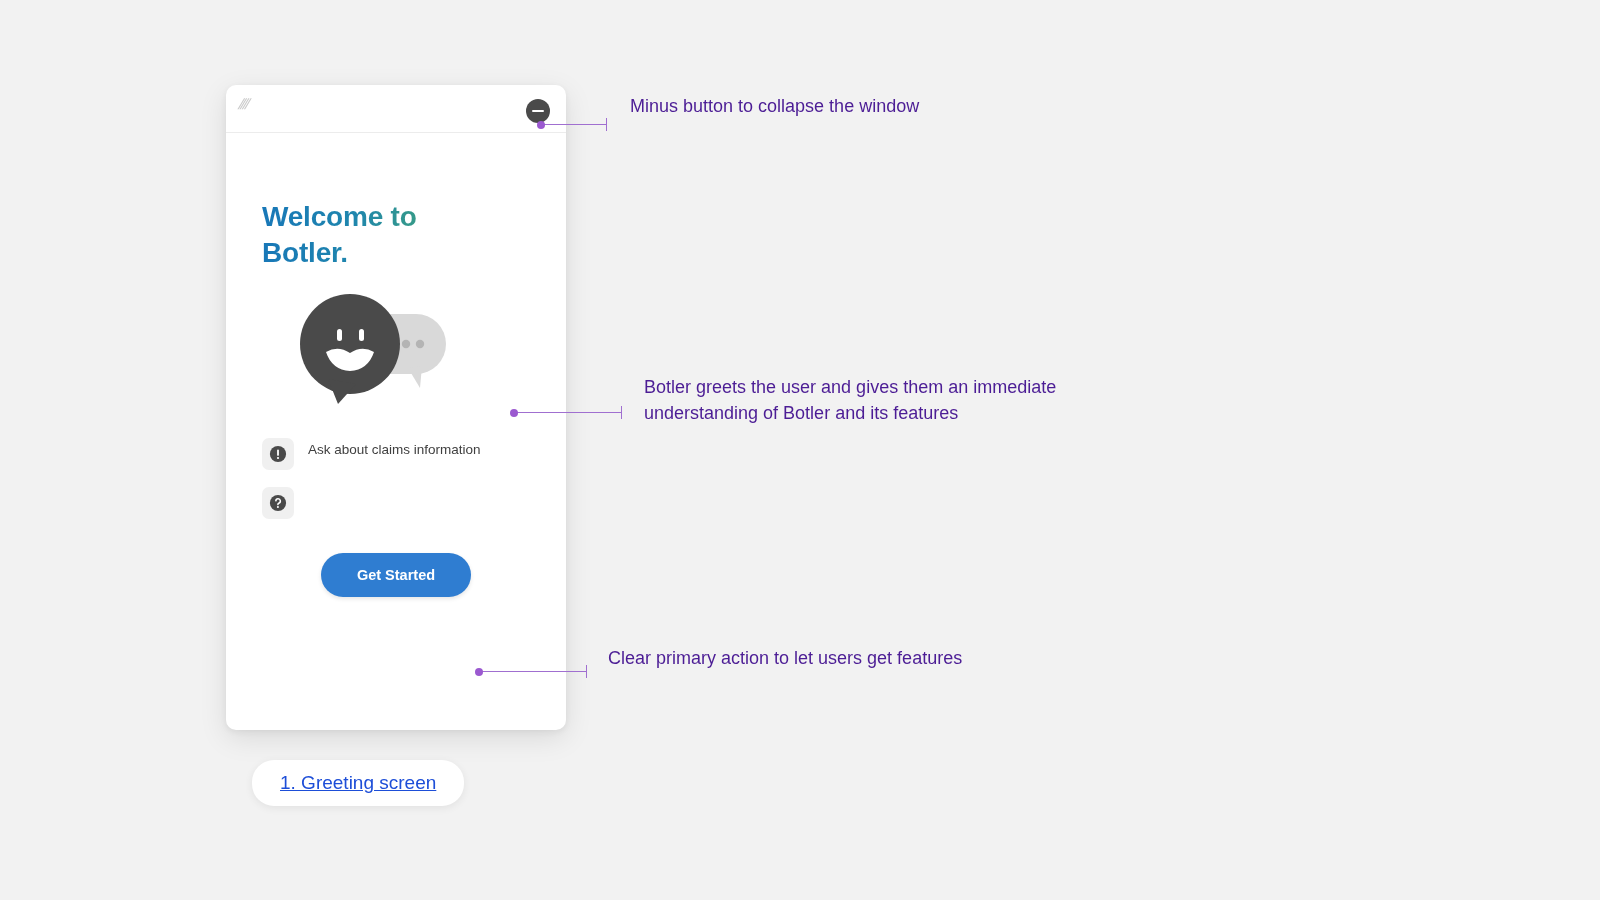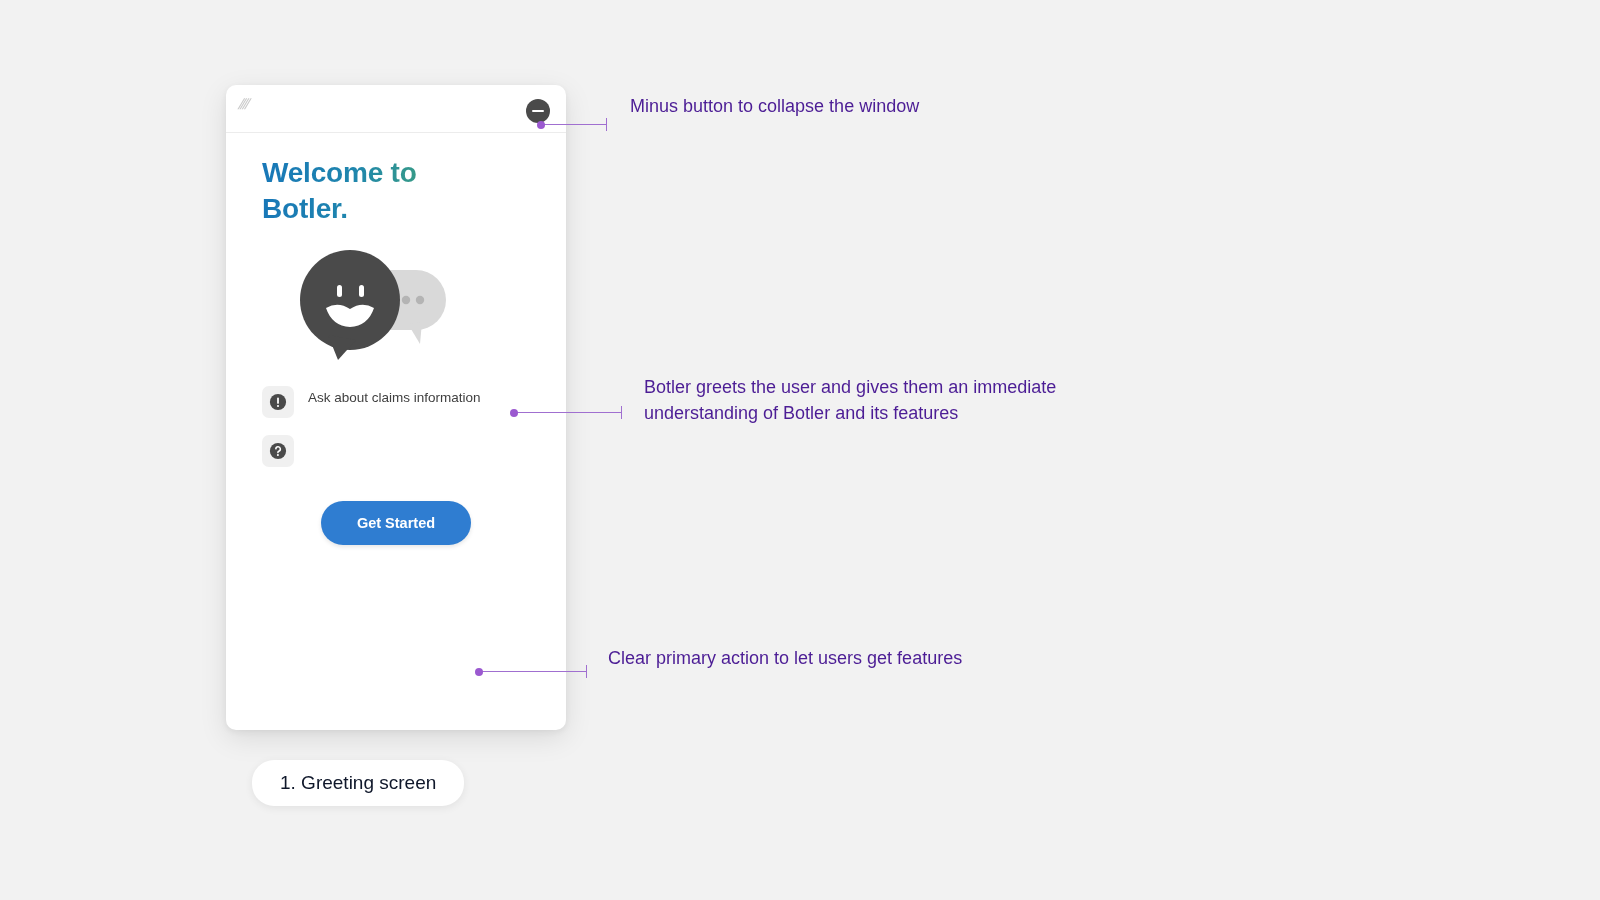--- a/index.html
+++ b/index.html
@@ -79,41 +79,41 @@
   }
 
   #welcome-title {
     font-size: 28px;
     line-height: 1.3;
     font-weight: bold;
     color: #1f7fb6;
     margin: 0;
     letter-spacing: -0.2px;
   }
-  #welcome-title .l1 { display: block; }
+  #welcome-title .l1 { display: block; margin-top: 44px; }
   #welcome-title .l2 { display: block; }
   
   #welcome-title .grad {
     background: linear-gradient(100deg, #1877b8 0%, #1f86ad 35%, #3da07d 65%, #4aa86b 100%);
     -webkit-background-clip: text;
     background-clip: text;
     color: transparent;
   }
 
   
   #mascot {
     margin: 22px 0 0 36px;
     width: 180px;
     height: 110px;
     position: relative;
   }
 
   
   #feature-list {
-    margin-top: 26px;
+    margin-top: 34px;
   }
   .feature-row {
     display: flex;
     align-items: flex-start;
     margin-bottom: 17px;
   }
   .feature-icon {
     flex: 0 0 auto;
     width: 32px;
     height: 32px;
@@ -159,22 +159,23 @@
 
   
   #caption-pill {
     position: absolute;
     left: 252px;
     top: 760px;
     background: #ffffff;
     border-radius: 22px;
     padding: 12px 28px;
     font-size: 19px;
-    color: #0f172a;
+    color: #1d4ed8;
     box-shadow: 0 2px 8px rgba(0,0,0,0.07);
+    text-decoration: underline;
   }
 
   
   .annotation {
     position: absolute;
     color: #4c1d95;
     font-size: 18px;
     line-height: 1.45;
   }
   #annotation-1 { left: 630px; top: 93px; width: 560px; }

